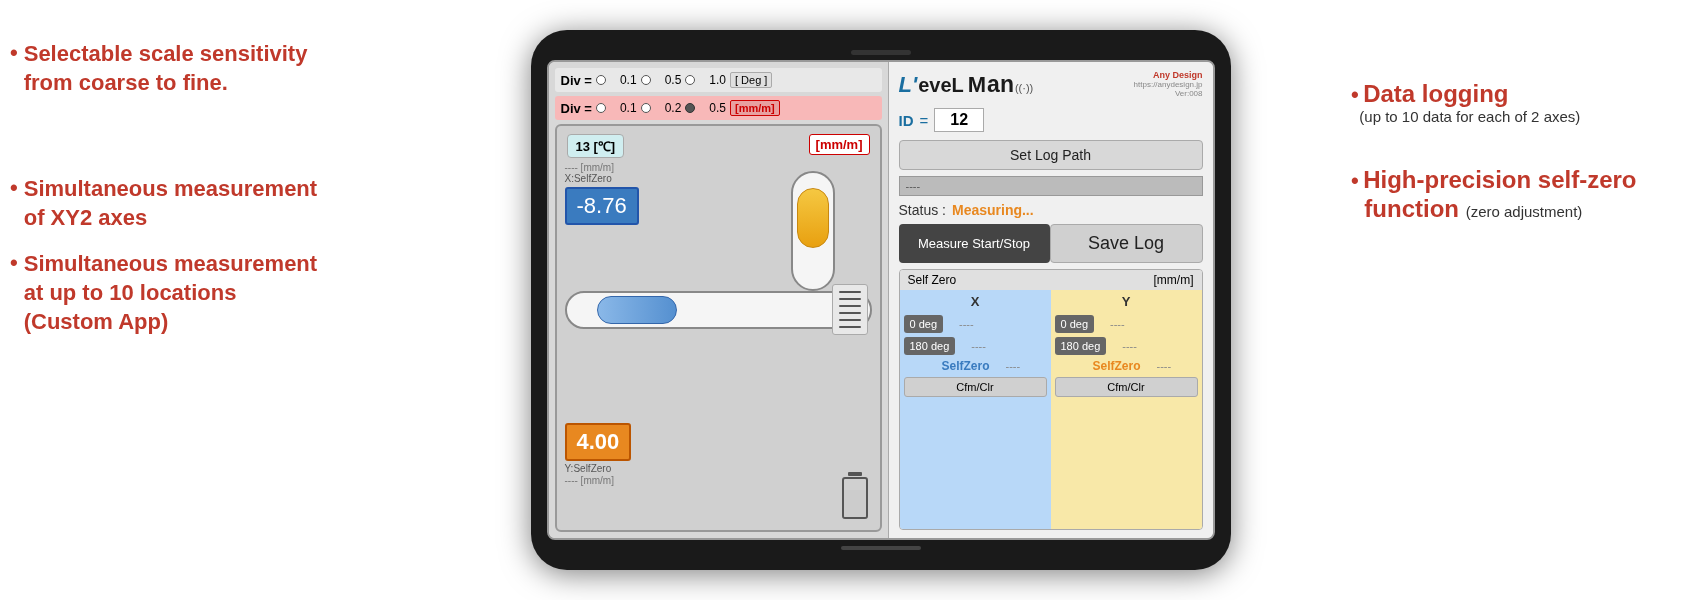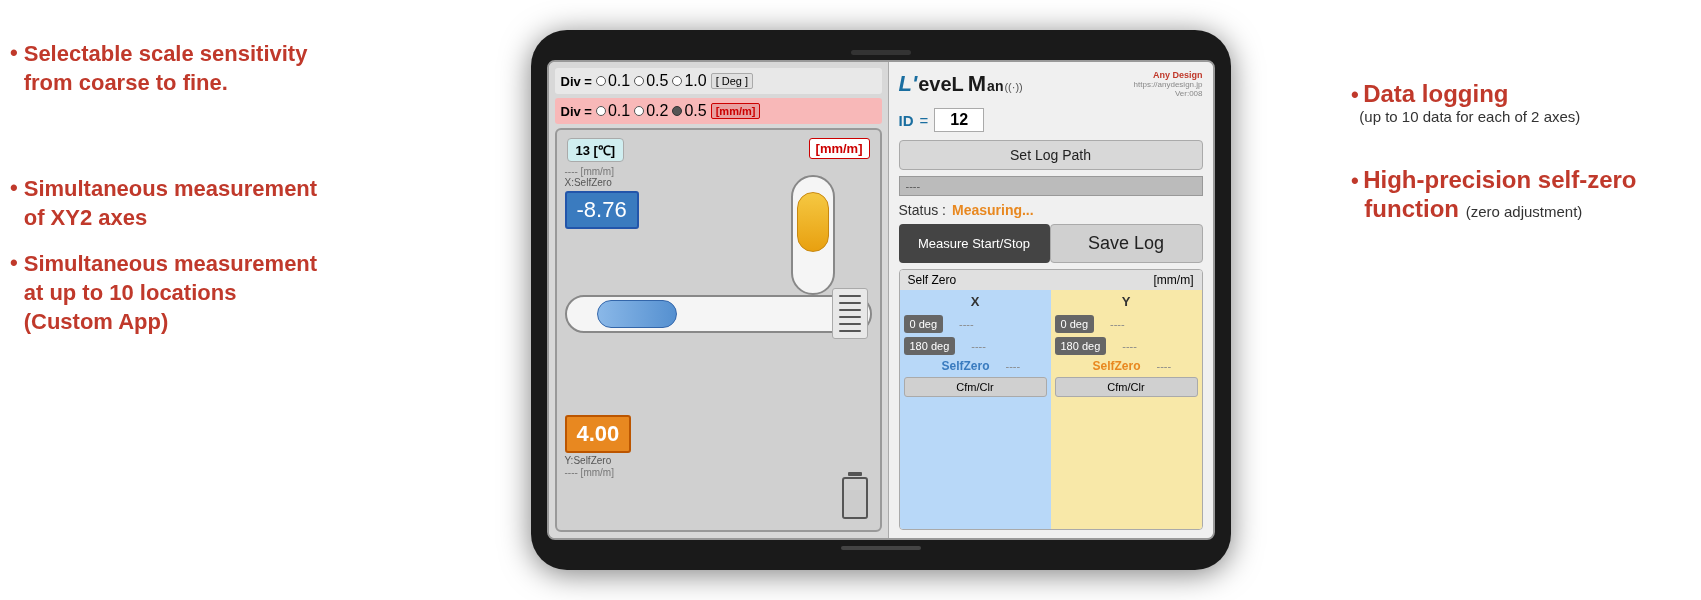--- a/index.html
+++ b/index.html
@@ -119,22 +119,22 @@
       background: #f8b8b8;
     }
     .div-label {
       font-weight: bold;
       font-size: 13px;
       color: #000;
     }
     .radio-option {
       display: flex;
       align-items: center;
-      gap: 2px;
-      font-size: 16px;
+      gap: 14px;
+      font-size: 12px;
       text-align: right;
     }
     .radio-circle {
       width: 10px;
       height: 10px;
       border-radius: 50%;
       border: 1.5px solid #555;
       background: #fff;
       display: inline-block;
     }
@@ -270,21 +270,21 @@
       background: linear-gradient(90deg, #8ab8e8 0%, #5590d0 100%);
       border-radius: 14px;
       border: 1.5px solid #3366aa;
       position: absolute;
       left: 30px;
     }
 
     
     .axis-y-container {
       position: absolute;
-      bottom: 52px;
+      bottom: 44px;
       left: 8px;
     }
     .value-display-y {
       background: #e88820;
       color: #fff;
       font-size: 22px;
       font-weight: bold;
       padding: 4px 10px;
       border-radius: 3px;
       display: inline-block;
@@ -616,21 +616,21 @@
       </div>
 
       <div class="control-panel">
 
         <div class="app-header">
           <div class="logo-container">
             <div class="logo-top">
               <span style="font-size:22px; font-weight:900; color:#1a6ea0; font-style:italic;">L'</span>
               <span style="font-size:20px; font-weight:700; color:#1a1a1a;">eveL</span>
               <span style="font-size:22px; font-weight:900; color:#1a1a1a; margin-left:3px;">M</span>
-              <span style="font-size:14px; font-weight:700; color:#1a1a1a;">an</span>
+              <span style="font-size:23px; font-weight:700; color:#1a1a1a;">an</span>
               <span style="font-size:11px; vertical-align:super; color:#555;">((·))</span>
             </div>
           </div>
           <div class="brand-info">
             <div style="font-size:9px;color:#c0392b;font-weight:bold;">Any Design</div>
             <div style="font-size:8px;color:#888;">https://anydesign.jp</div>
             <div style="font-size:8px;color:#888;">Ver:008</div>
           </div>
         </div>
 

